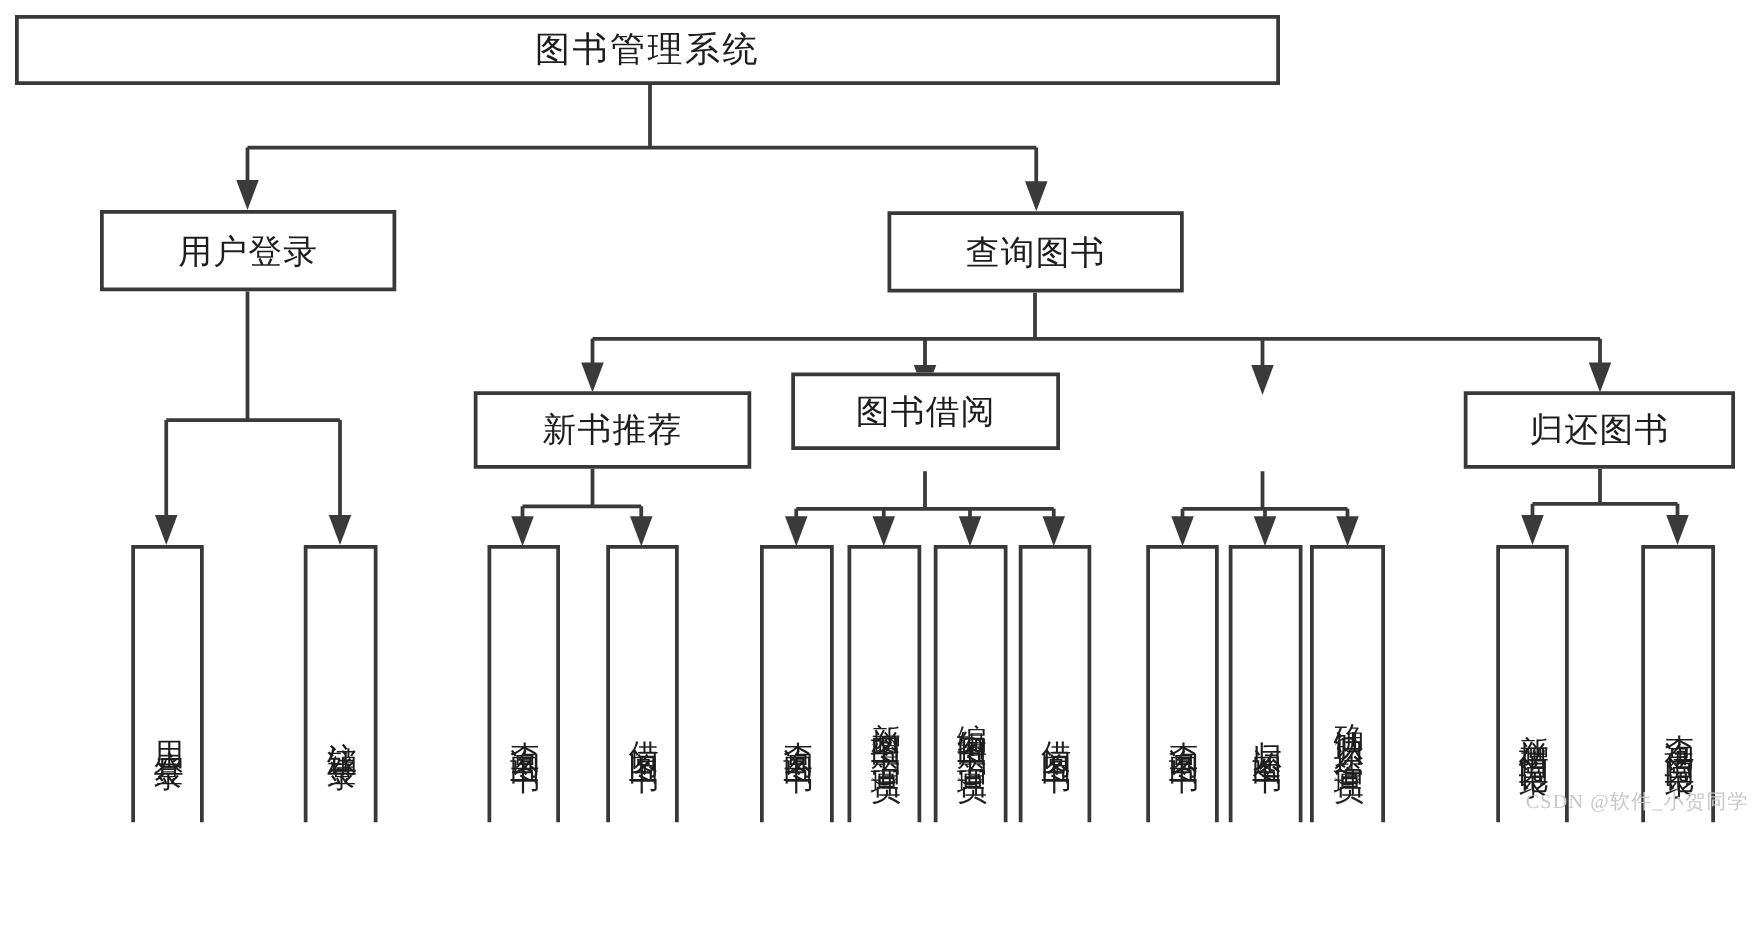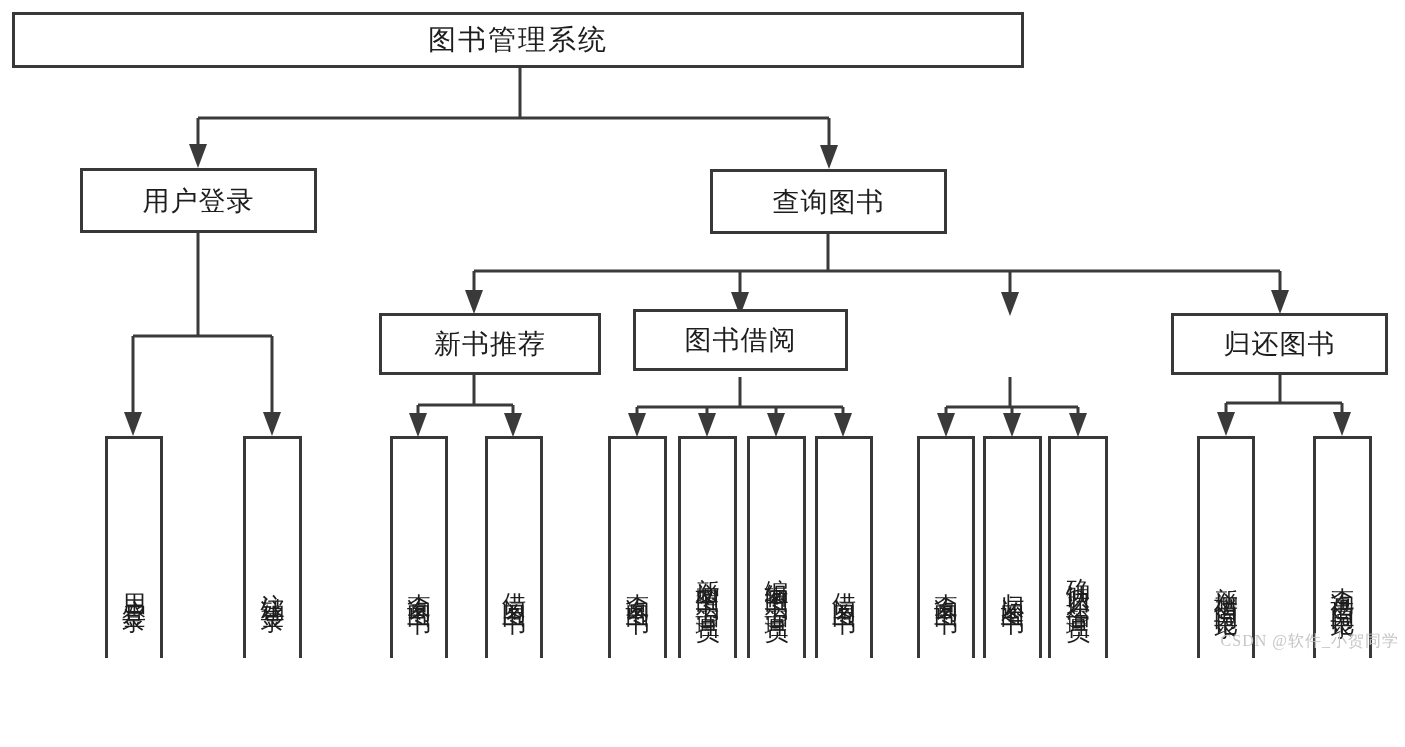--- a/index.html
+++ b/index.html
@@ -80,21 +80,21 @@
       <polygon points="1333,412 1351,412 1342,436"></polygon>
     </g>
   </svg>
 
   <div class="node root" style="left:12px;top:12px;width:1012px;height:56px;">图书管理系统</div>
 
   <div class="node lvl" style="left:80px;top:168px;width:237px;height:65px;">用户登录</div>
   <div class="node lvl" style="left:710px;top:169px;width:237px;height:65px;">查询图书</div>
 
   <div class="node lvl" style="left:379px;top:313px;width:222px;height:62px;">新书推荐</div>
-  <div class="node lvl" style="left:633px;top:309px;width:215px;height:62px;">图书借阅</div>
+  <div class="node lvl" style="left:633px;top:298px;width:215px;height:62px;">图书借阅</div>
   <div class="node lvl" style="left:1171px;top:313px;width:217px;height:62px;">归还图书</div>
 
   <div class="node leaf" style="left:105px;top:436px;width:58px;height:300px;">
     <span class="vtxt">用户登录</span>
   </div>
   <div class="node leaf" style="left:243px;top:436px;width:59px;height:300px;">
     <span class="vtxt">注销登录</span>
   </div>
 
   <div class="node leaf" style="left:390px;top:436px;width:58px;height:300px;">

